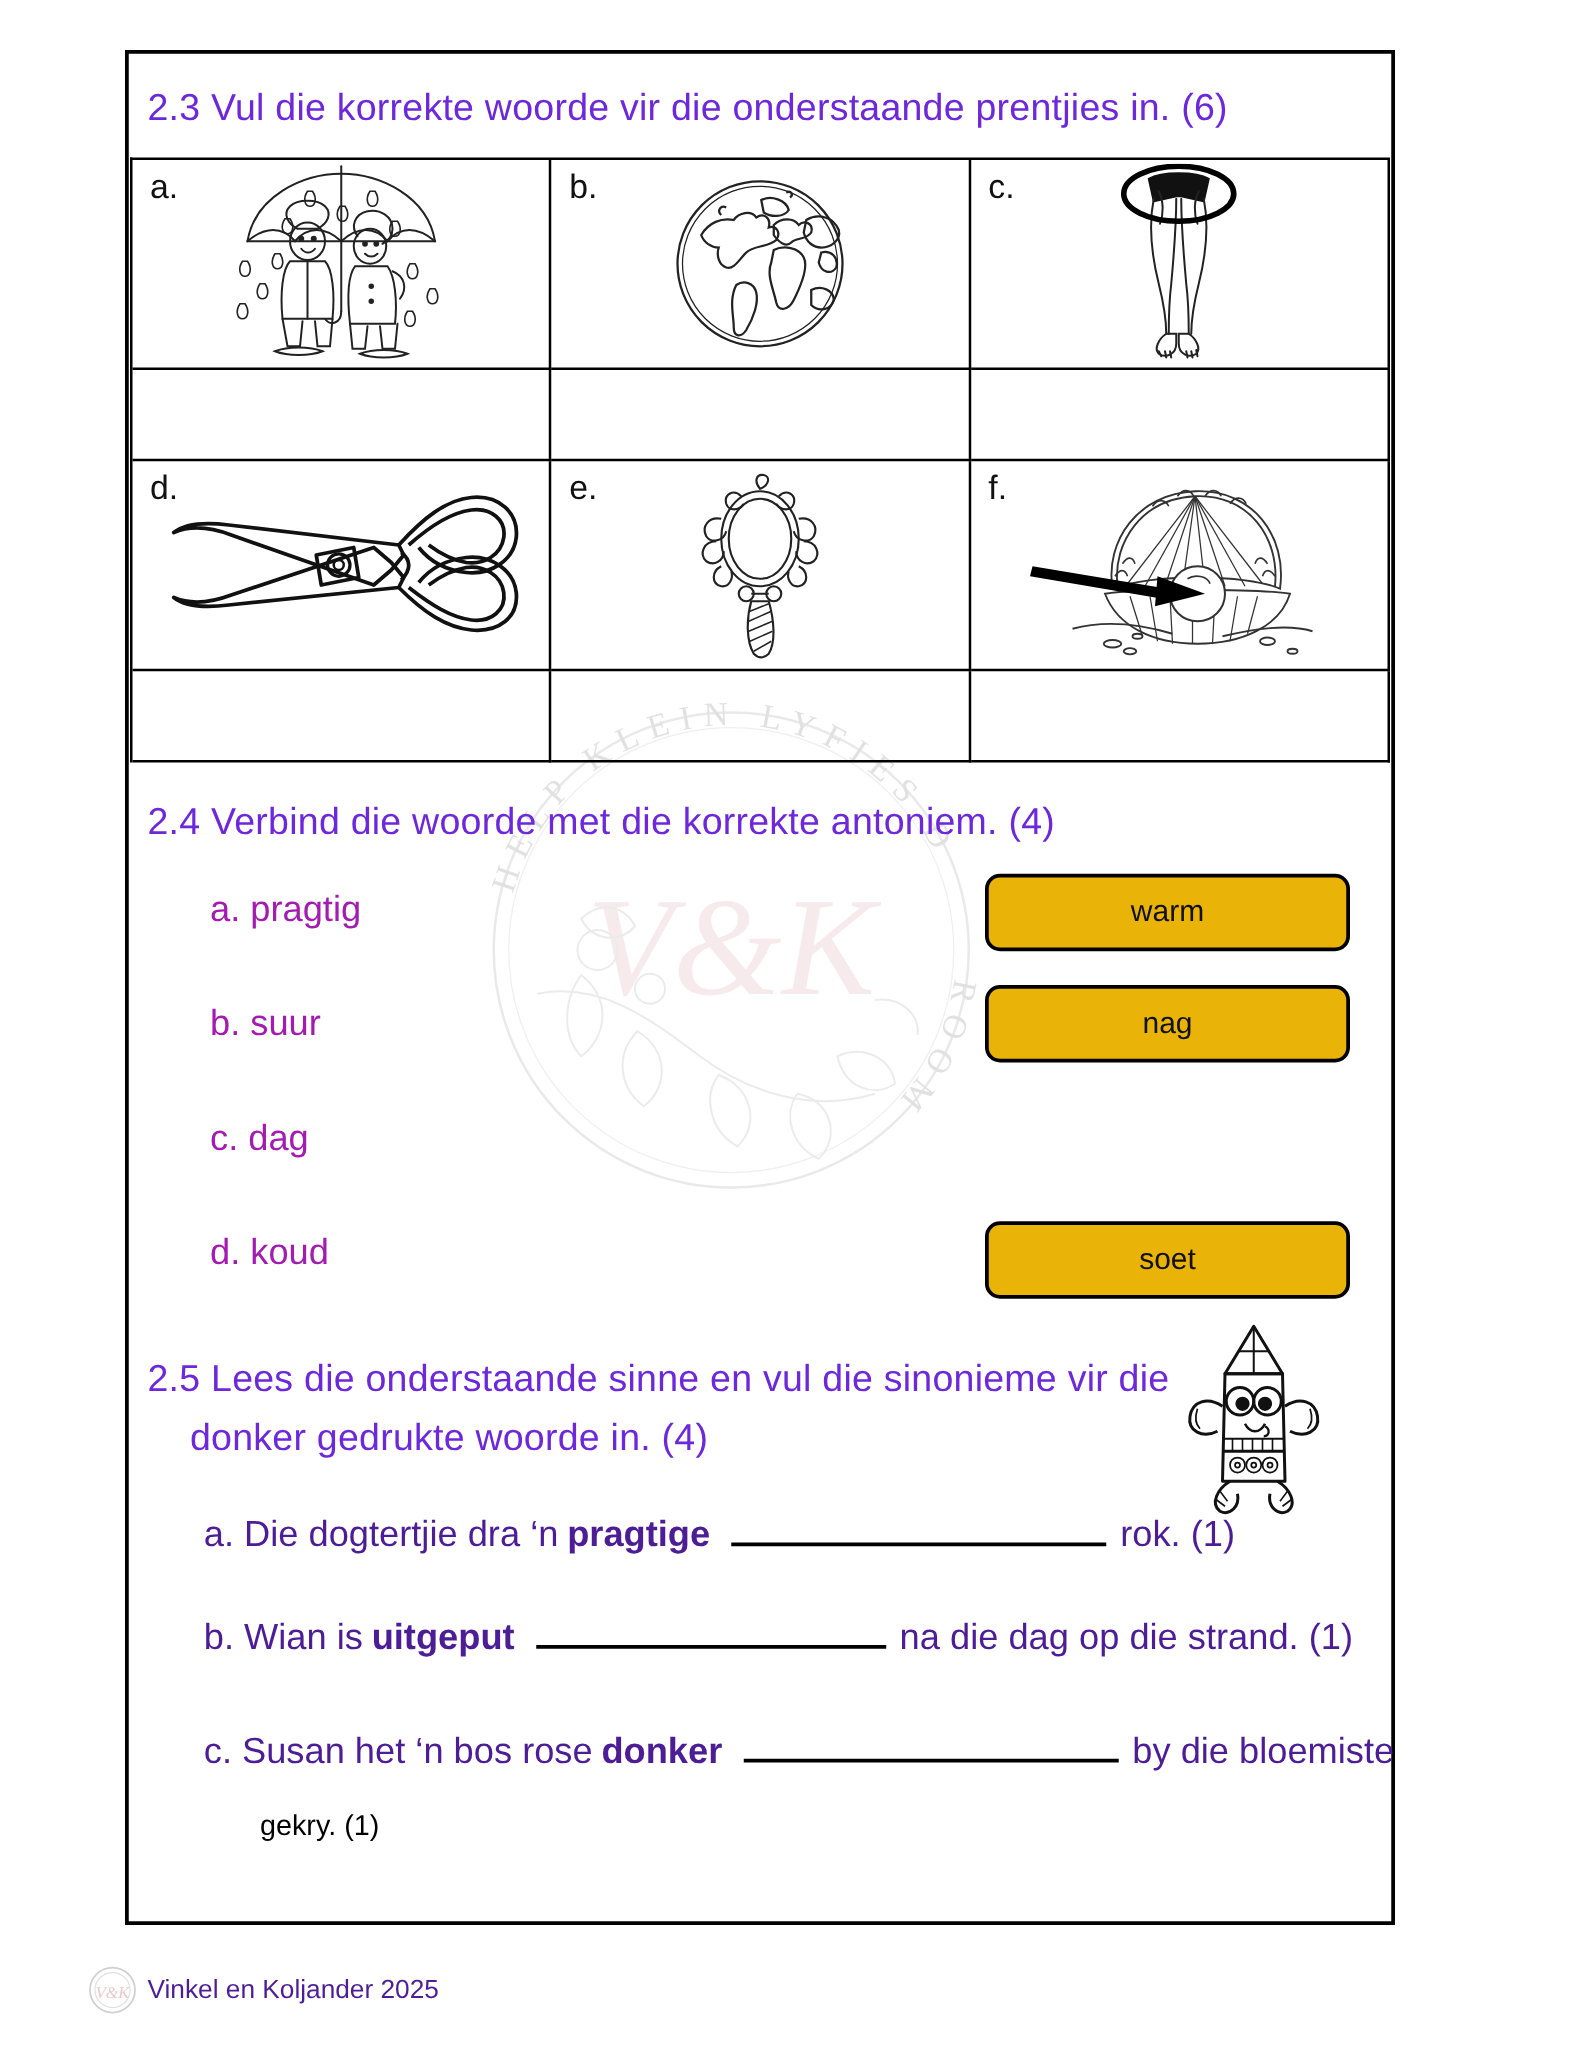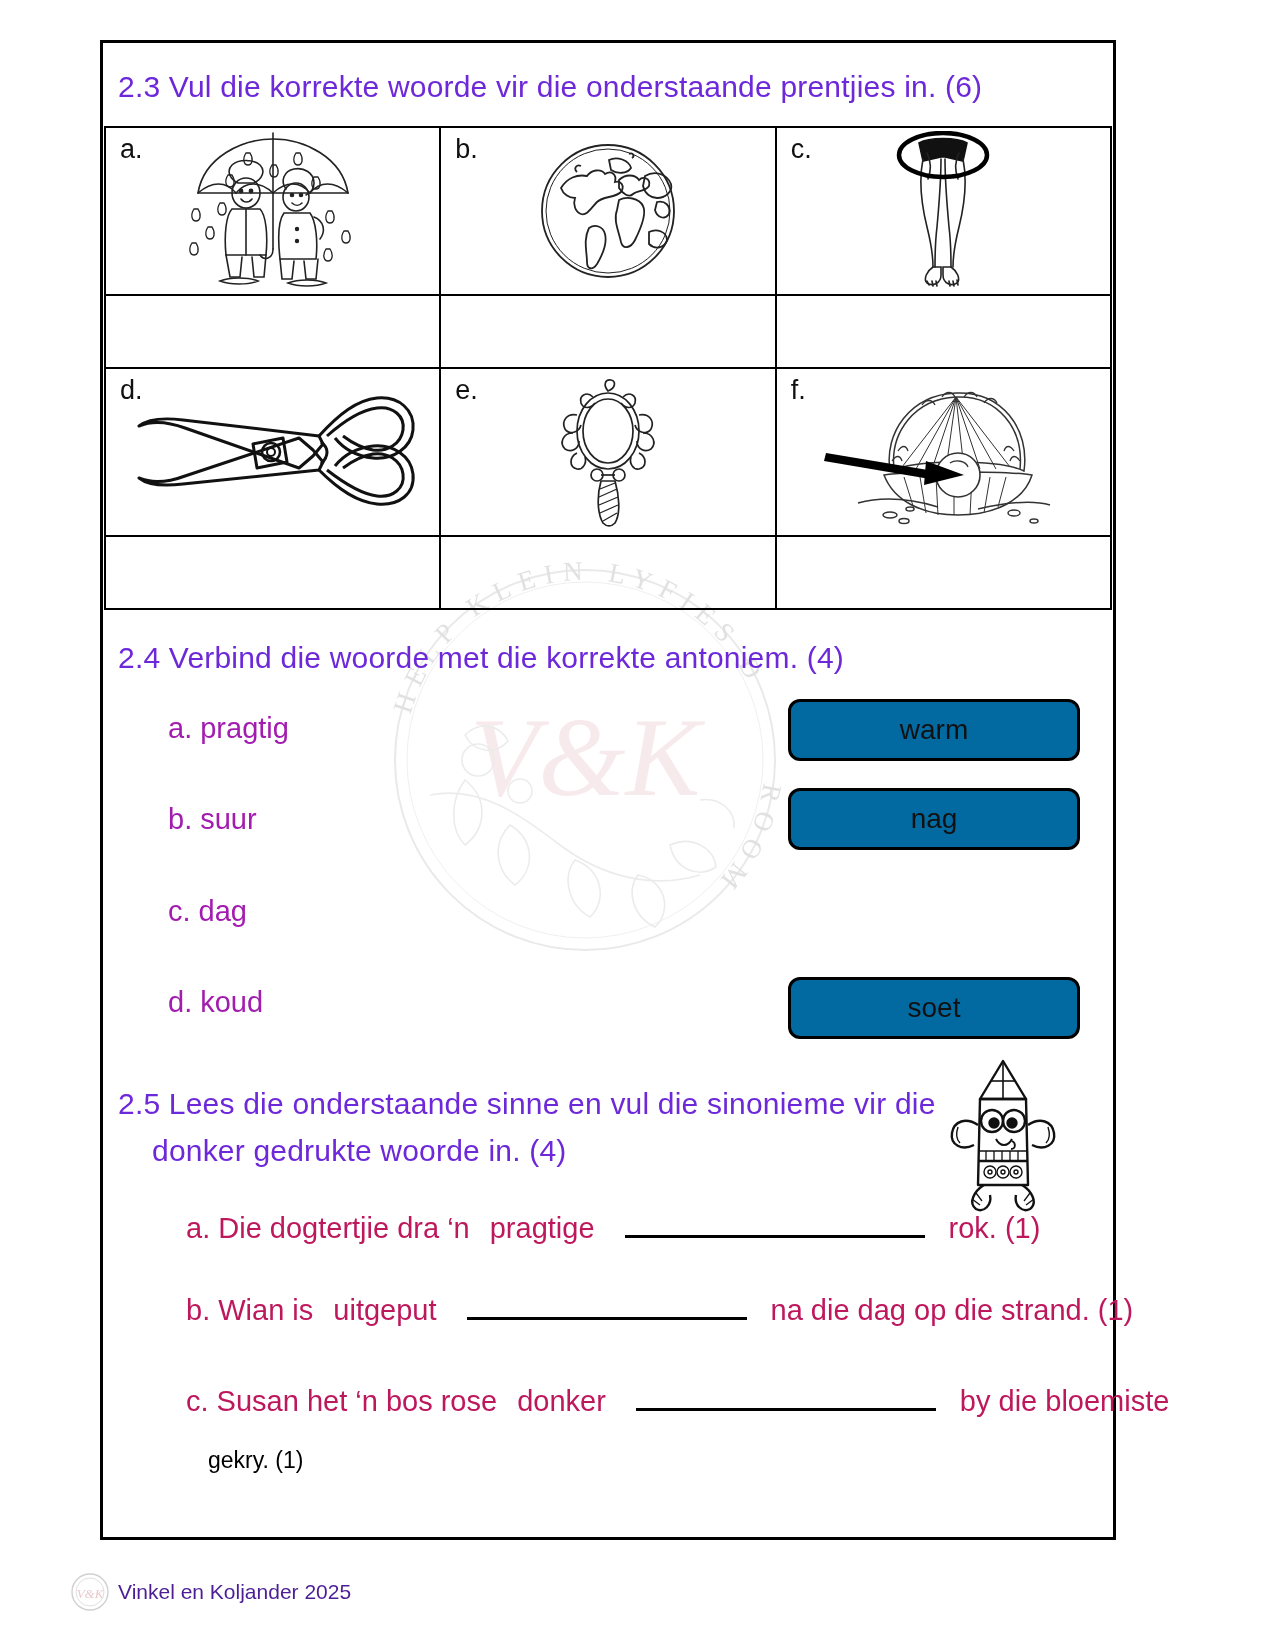--- a/index.html
+++ b/index.html
@@ -89,40 +89,39 @@
     font-size: 29px;
     color: #a21caf;
     z-index: 6;
     white-space: nowrap;
   }
   .optbox {
     position: absolute;
     width: 292px; height: 62px;
     border: 3px solid #000;
     border-radius: 12px;
-    background: #0369a1;
+    background: #eab308;
     display: flex; align-items: center; justify-content: center;
-    font-size: 28px;
+    font-size: 24px;
     color: #111;
     z-index: 6;
   }
 
   
   .sentence {
     position: absolute;
     font-size: 29px;
-    color: #be185d;
+    color: #4c1d95;
     z-index: 6;
     white-space: nowrap;
     display: flex;
     align-items: baseline;
-    gap: 16px;
-    margin-left: 23px;
-  }
-  .sentence .bold { font-weight: normal; padding: 0 6px 0 4px; text-align: center; }
+    gap: 3px;
+  }
+  .sentence .bold { font-weight: bold; padding: 0 6px 0 4px; text-align: center; }
   .blank {
     display: inline-block;
     border-bottom: 3px solid #000;
     height: 22px;
     margin: 0 8px;
   }
   .blank.w1 { width: 300px; }
   .blank.w2 { width: 280px; }
   .blank.w3 { width: 300px; }
   .cont {

